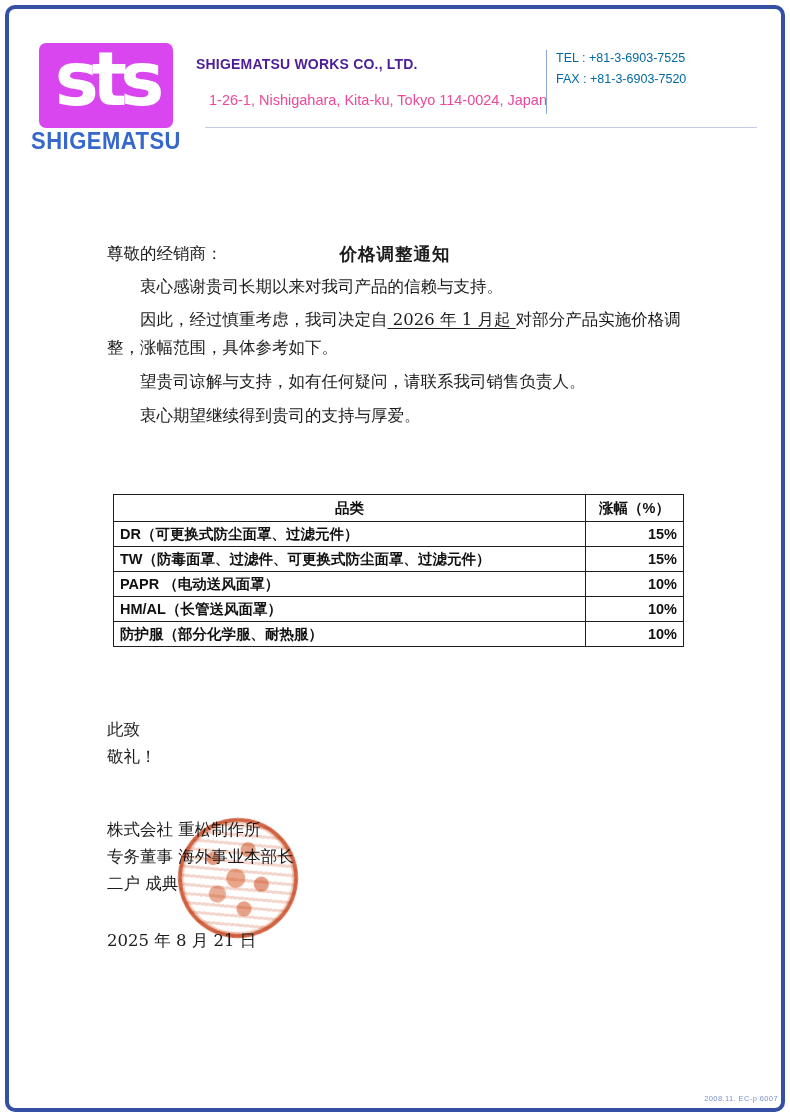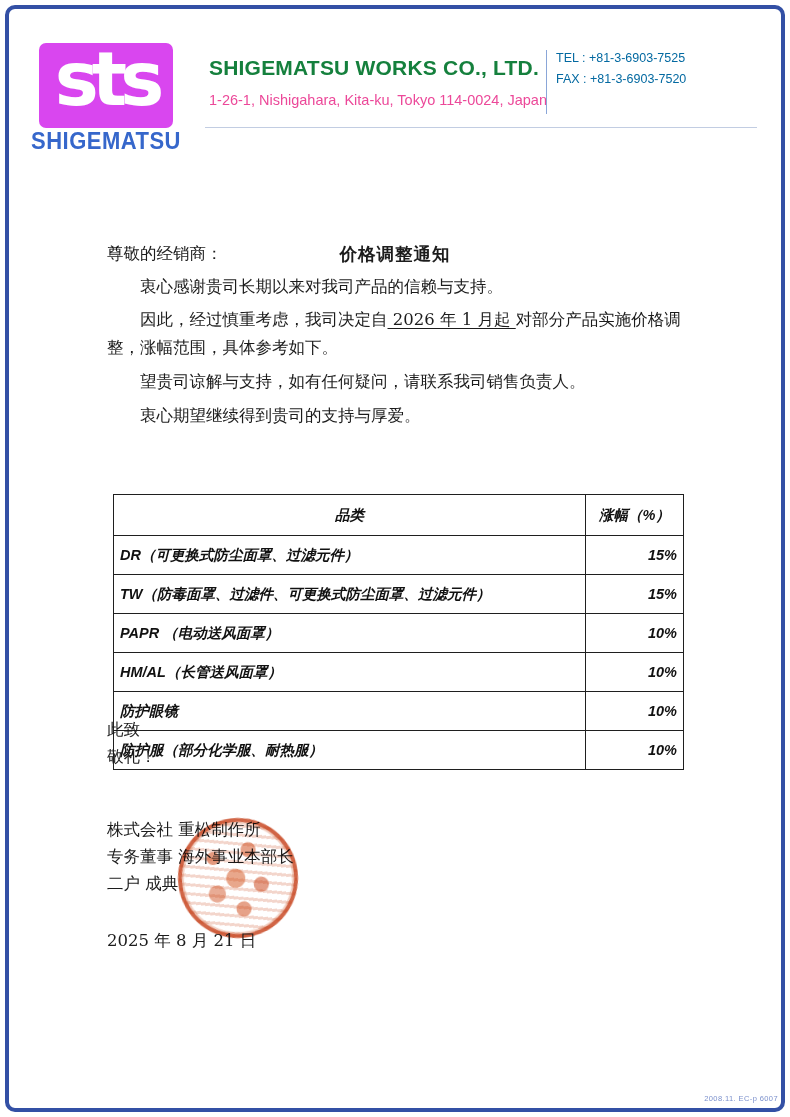--- a/index.html
+++ b/index.html
@@ -21,23 +21,23 @@
     font-family:"DejaVu Sans","Liberation Sans",sans-serif;font-weight:bold;
     font-size:74px;color:#ffffff;letter-spacing:-7px;line-height:80px;
     transform:translateY(-4px);
   }
   .logo-caption{
     position:absolute;left:30px;top:129px;width:152px;text-align:center;
     font-family:"Liberation Sans","DejaVu Sans",sans-serif;font-weight:800;
     font-size:22px;color:#3667cb;letter-spacing:0.5px;transform:scaleY(1.05);
   }
   .company-name{
-    position:absolute;left:209px;top:56px;
+    position:absolute;left:196px;top:56px;
     font-family:"Liberation Sans","DejaVu Sans",sans-serif;font-weight:bold;
-    font-size:21px;color:#15803d;letter-spacing:0.2px;
+    font-size:14px;color:#4c1d95;letter-spacing:0.2px;
   }
   .company-address{
     position:absolute;left:209px;top:92px;
     font-family:"Liberation Sans","DejaVu Sans",sans-serif;
     font-size:14.5px;color:#ec4899;
   }
   .header-divider{
     position:absolute;left:546px;top:50px;height:64px;width:0;
     border-left:1px solid #8aa6d8;
   }
@@ -64,21 +64,21 @@
   .body-text p.gap{margin-bottom:6px;}
   .u{text-decoration:underline;text-underline-offset:3px;}
   
   .price-table{
     position:absolute;left:113px;top:494px;width:571px;
     border-collapse:collapse;table-layout:fixed;
     font-family:"Liberation Sans","DejaVu Sans",sans-serif;
     font-size:14.5px;font-weight:600;color:#111;
   }
   .price-table th,.price-table td{
-    border:1.5px solid #1f1f1f;padding:8px 6px;height:22px;font-style:italic;
+    border:1.5px solid #1f1f1f;padding:1px 6px;height:22px;
   }
   .price-table th{font-weight:700;text-align:center;height:24px;}
   .price-table td.cat{text-align:left;}
   .price-table td.val{text-align:right;}
   .col-val{width:98px;}
   
   .closing{position:absolute;left:107px;top:716px;font-size:16.5px;line-height:27px;}
   .signature{position:absolute;left:107px;top:816px;font-size:16.5px;line-height:27px;}
   .date-line{position:absolute;left:107px;top:930px;font-size:16.5px;}
   
@@ -160,24 +160,20 @@
     </tr>
     <tr>
       <td class="cat">PAPR （电动送风面罩）</td>
       <td class="val">10%</td>
     </tr>
     <tr>
       <td class="cat">HM/AL（长管送风面罩）</td>
       <td class="val">10%</td>
     </tr>
     <tr>
-      <td class="cat">防护眼镜</td>
-      <td class="val">10%</td>
-    </tr>
-    <tr>
       <td class="cat">防护服（部分化学服、耐热服）</td>
       <td class="val">10%</td>
     </tr>
   </tbody>
 </table>
 
 <div class="closing">
   <div>此致</div>
   <div>敬礼！</div>
 </div>

